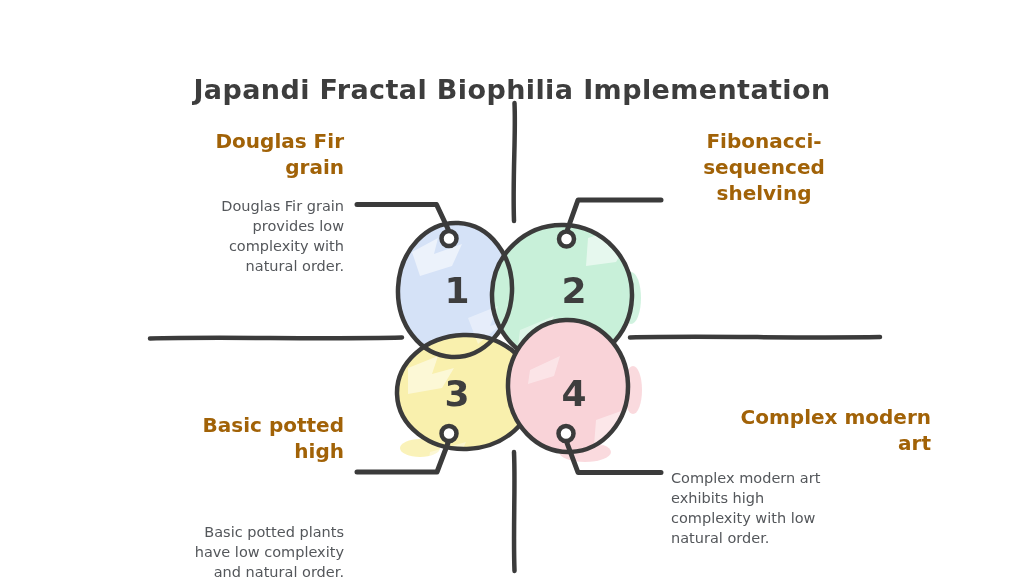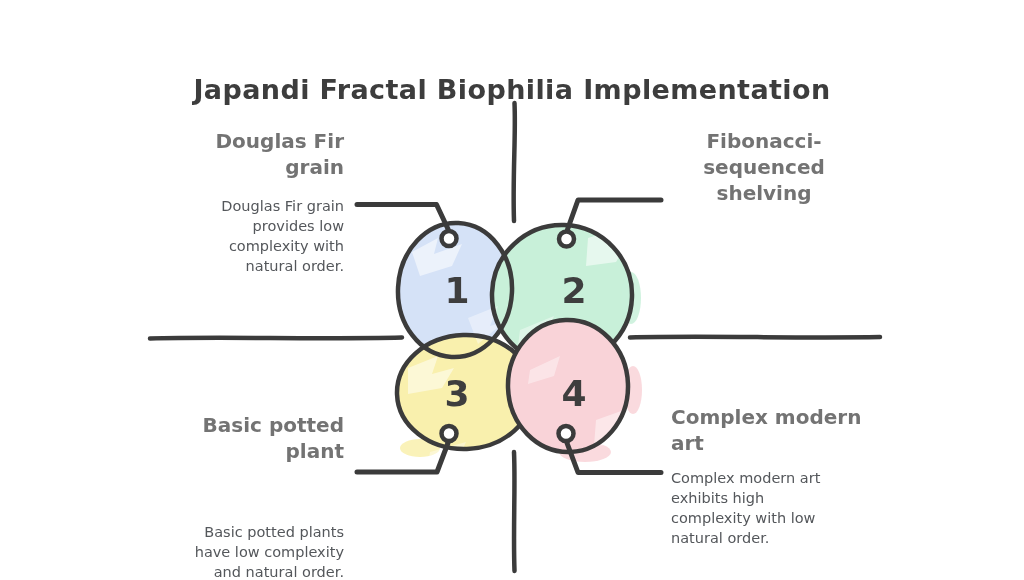--- a/index.html
+++ b/index.html
@@ -24,39 +24,39 @@
     letter-spacing: 0.4px;
     color: #3d3d3d;
     margin-top: 28px;
   }
 
   .quad-heading {
     position: absolute;
     font-size: 20px;
     font-weight: 700;
     line-height: 26px;
-    color: #737373;
+    color: #a16207;
     white-space: pre-line;
   }
   .quad-body {
     position: absolute;
     font-size: 14.5px;
     font-weight: 400;
     line-height: 20px;
     color: #54575b;
     white-space: pre-line;
   }
 
   #tl-heading { left: 104px; top: 128px; width: 240px; text-align: right; }
   #tl-body    { left: 104px; top: 196px; width: 240px; text-align: right; }
   #tr-heading { left: 634px; top: 128px; width: 260px; text-align: center; }
   #tr-body    { left: 671px; top: 221px; width: 260px; text-align: left; }
   #bl-heading { left: 104px; top: 412px; width: 240px; text-align: right; }
   #bl-body    { left: 104px; top: 478px; width: 240px; text-align: right; margin-top: 44px; }
-  #br-heading { left: 671px; top: 404px; width: 260px; text-align: left; }
+  #br-heading { left: 671px; top: 404px; width: 260px; text-align: right; }
   #br-body    { left: 671px; top: 468px; width: 260px; text-align: left; }
 
   .circle-number {
     font-family: "DejaVu Sans", "Liberation Sans", sans-serif;
     font-size: 36px;
     font-weight: 700;
     fill: #3e3e3e;
   }
 </style>
 </head>
@@ -131,21 +131,21 @@
   <div id="tl-body" class="quad-body">Douglas Fir grain
 provides low
 complexity with
 natural order.</div>
 
   <div id="tr-heading" class="quad-heading">Fibonacci-
 sequenced
 shelving</div>
 
   <div id="bl-heading" class="quad-heading">Basic potted
-plant</div>
+high</div>
   <div id="bl-body" class="quad-body">Basic potted plants
 have low complexity
 and natural order.</div>
 
   <div id="br-heading" class="quad-heading">Complex modern
 art</div>
   <div id="br-body" class="quad-body">Complex modern art
 exhibits high
 complexity with low
 natural order.</div>

